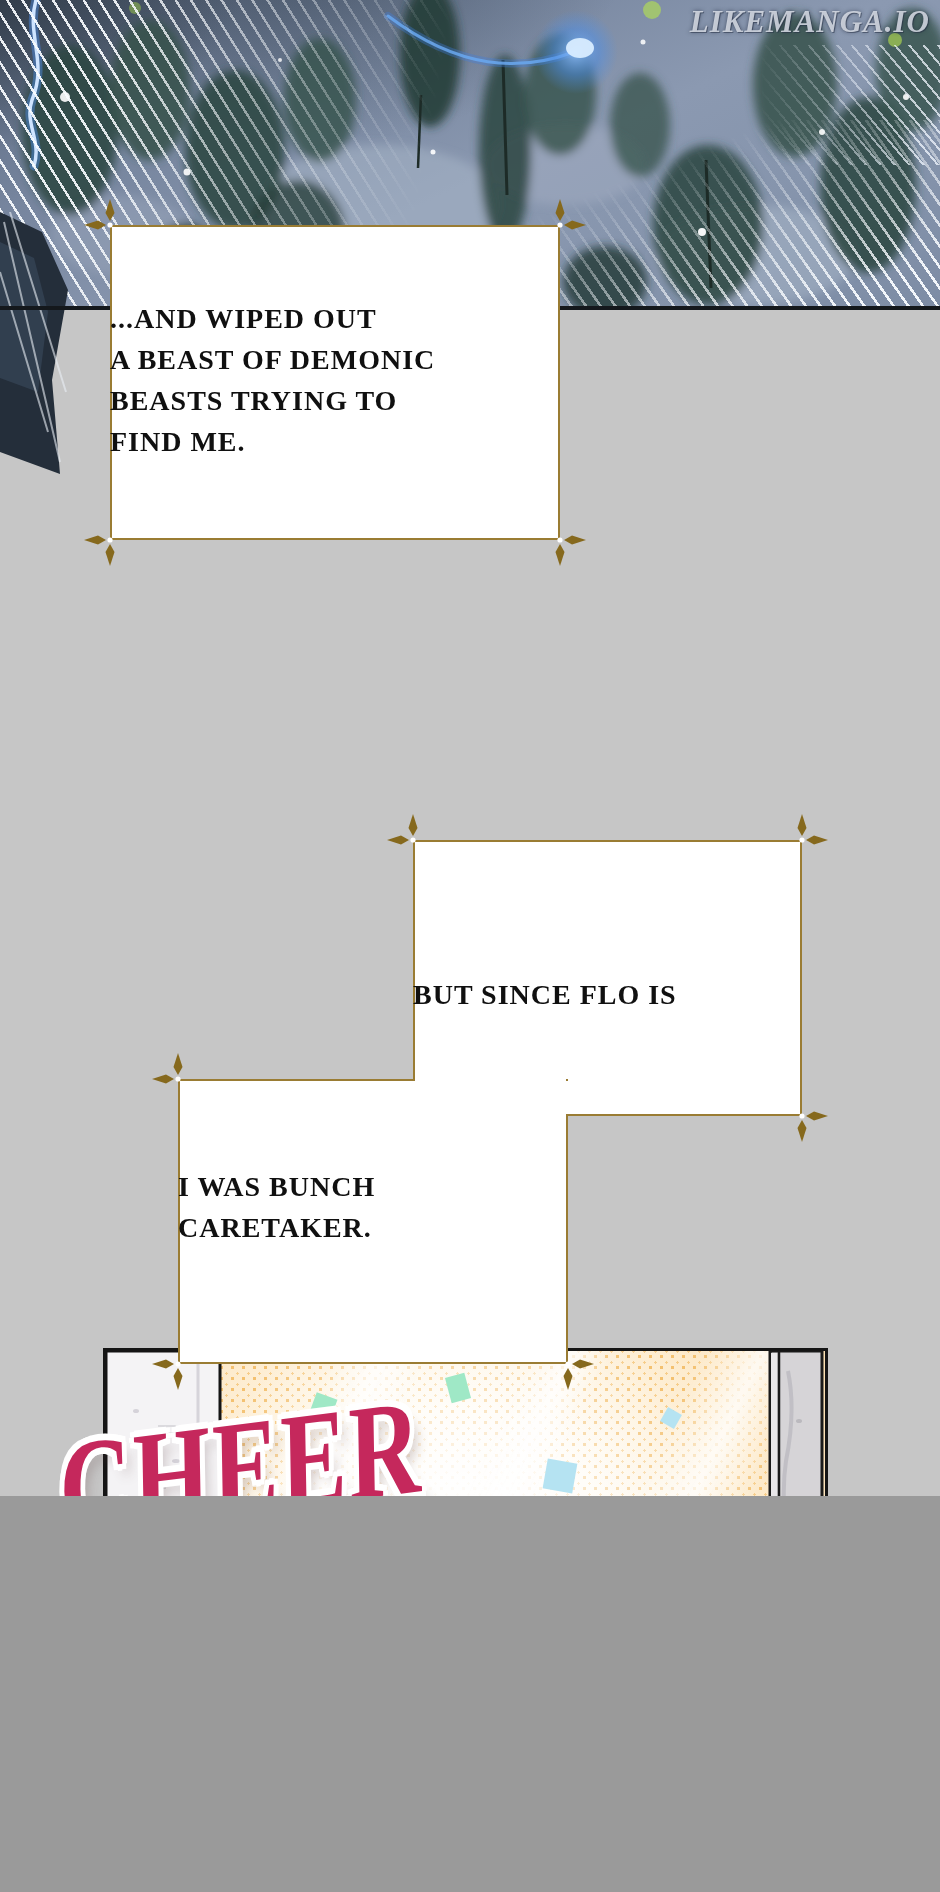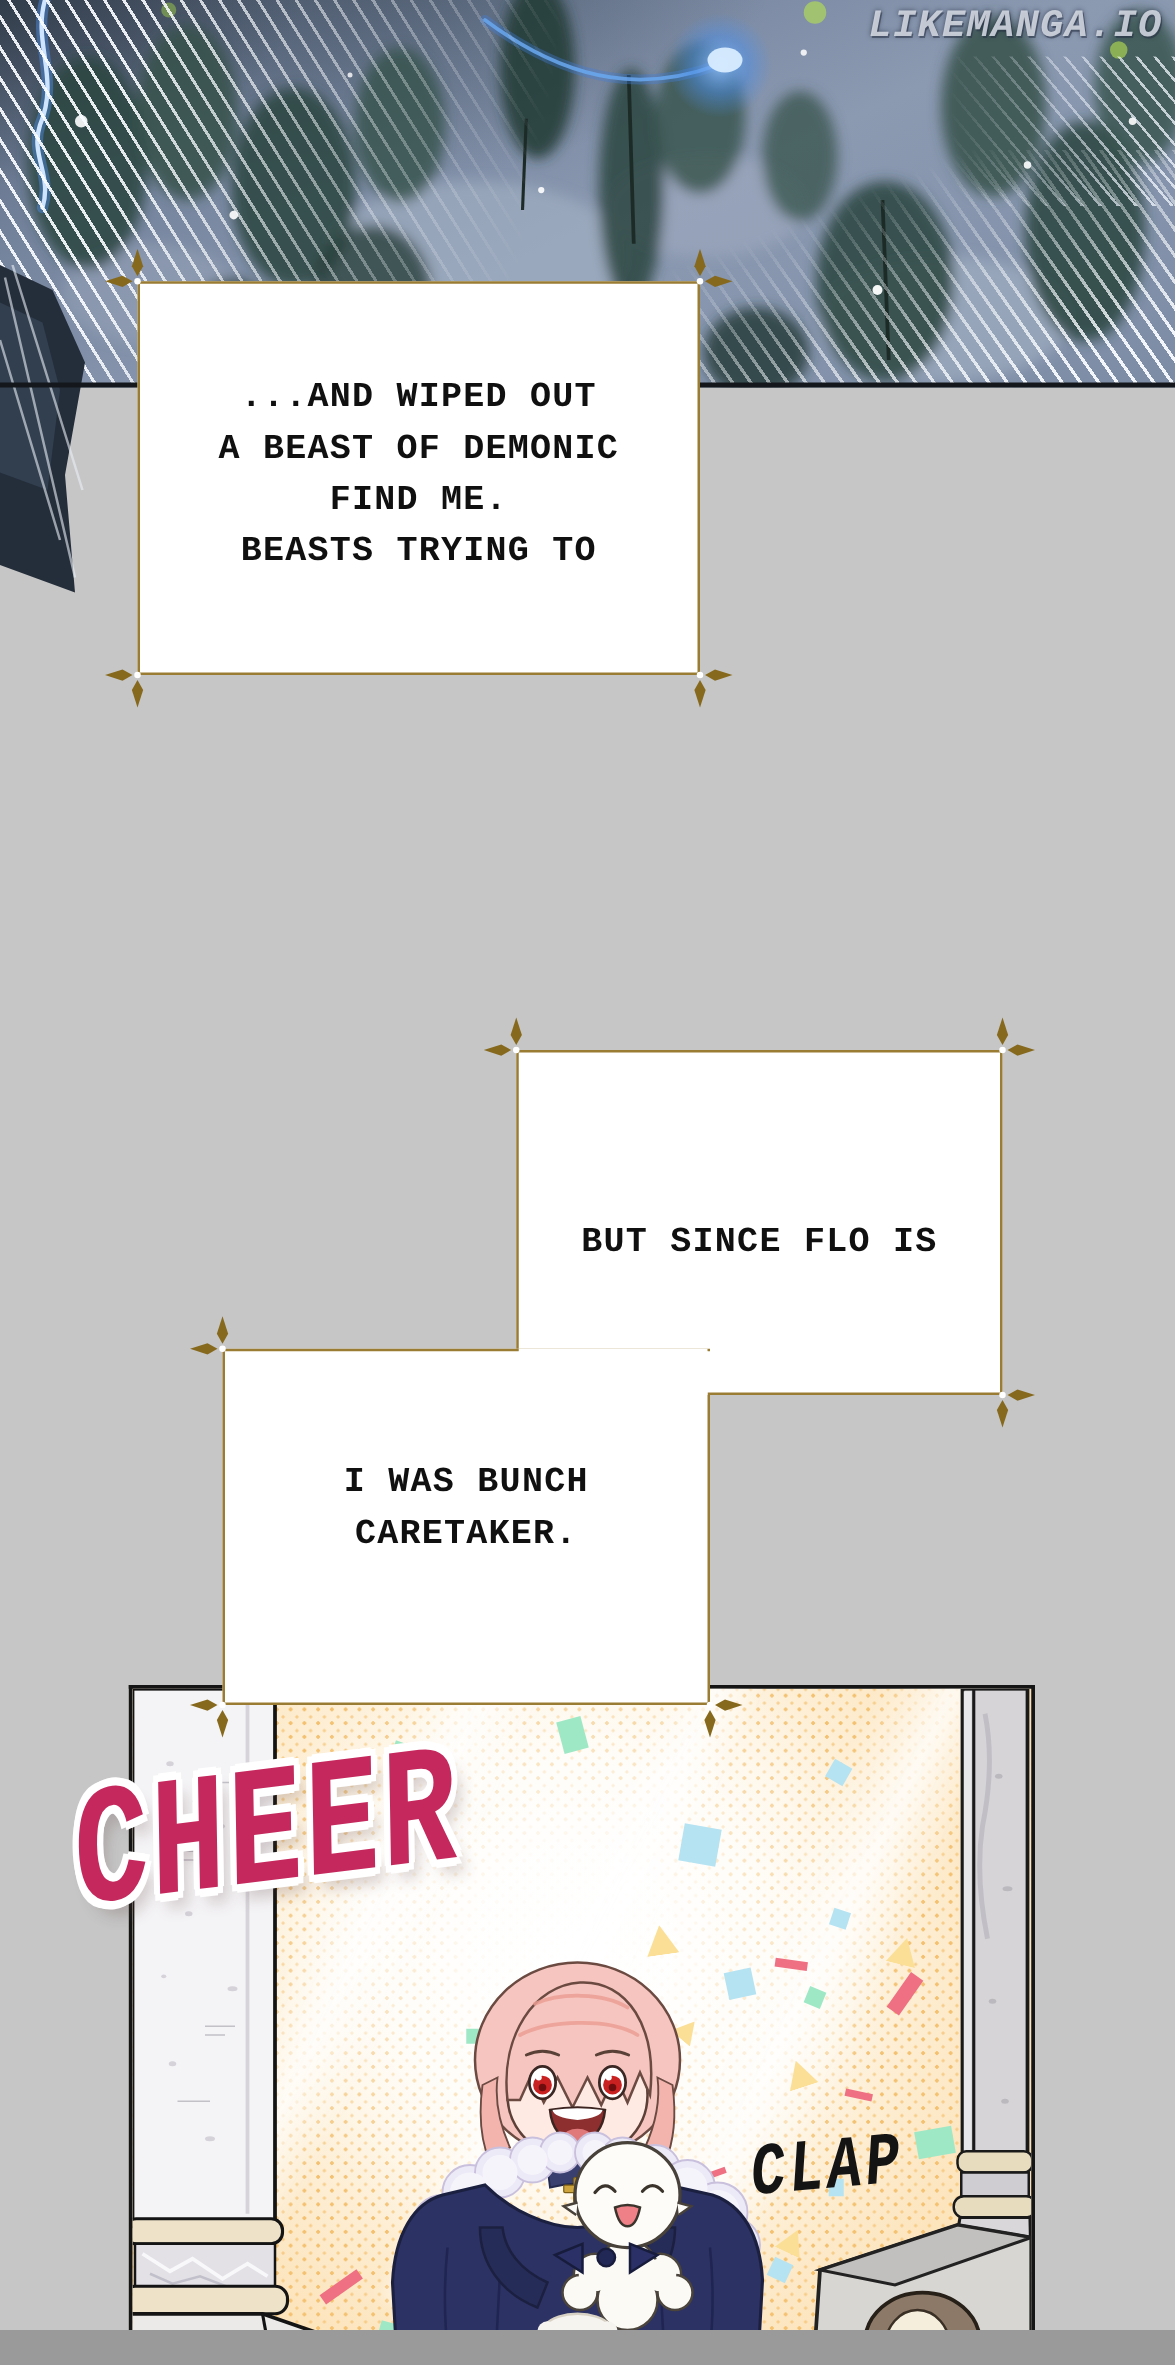--- a/index.html
+++ b/index.html
@@ -1,18 +1,18 @@
 <!DOCTYPE html>
 <html style="--background-gray: #c6c6c6; --box-border-gold: #9a7c33; --corner-marker-gold: #86691d; --cheer-pink: #c5285c; --panel-cream: #fffaf0; --halftone-orange: #f2bf6e; --cloak-navy: #2c3263; --hair-pink: #f6c5bf; --eye-red: #c92121; --forest-slate: #8493ab; --lightning-blue: #4d8fe8;"><head>
 <meta charset="utf-8">
 <style>
   html,body{margin:0;padding:0;background:#9a9a9a;}
-  .page{position:relative;width:940px;height:1864px;margin:0 auto;overflow:hidden;
+  .page{position:relative;width:940px;height:1496px;margin:0 auto;overflow:hidden;
         background:var(--background-gray,#c6c6c6);
-        font-family:Liberation Mono, monospace;}
+        font-family:Liberation Serif, serif;}
 
   
   .forest{position:absolute;left:0;top:0;width:940px;height:310px;z-index:0;overflow:hidden;
     background:
       radial-gradient(ellipse 420px 260px at -5% -10%, rgba(38,48,58,.95) 0%, rgba(38,48,58,0) 70%),
       radial-gradient(ellipse 500px 300px at 30% -20%, rgba(52,64,78,.6) 0%, rgba(52,64,78,0) 70%),
       linear-gradient(155deg,#55637a 0%,#76859e 28%,#8b99b1 55%,#8493ab 80%,#7d8ca5 100%);}
   .forest svg{position:absolute;left:0;top:0;display:block;}
   .sl{position:absolute;pointer-events:none;}
   .sl-left{left:0;top:0;width:560px;height:310px;
@@ -38,21 +38,21 @@
 
   
   .nbox{position:absolute;background:#fff;border:2px solid var(--box-border-gold,#9a7c33);box-sizing:border-box;z-index:3;}
   .nbox1{left:110px;top:225px;width:450px;height:315px;}
   .nbox2{left:413px;top:840px;width:389px;height:276px;}
   .nbox3{left:178px;top:1079px;width:390px;height:285px;}
   .patch{position:absolute;background:#fff;z-index:4;}
   .patchA{left:415px;top:1079px;width:151px;height:37px;}
   .patchB{left:415px;top:1081px;width:153px;height:33px;}
 
-  .ntext{position:absolute;z-index:5;text-align:center;color:#101010;
+  .ntext{position:absolute;z-index:5;color:#101010;
     font-weight:bold;font-size:28px;line-height:41px;letter-spacing:1px;}
   .ntext span{display:block;}
   .t1{left:110px;top:298px;width:450px;}
   .t2{left:413px;top:972px;width:389px;line-height:46px;}
   .t3{left:178px;top:1166px;width:390px;}
 
   
   .cross{position:absolute;width:58px;height:58px;z-index:6;pointer-events:none;}
   .cross svg{width:100%;height:100%;display:block;}
   .cross polygon{fill:var(--corner-marker-gold,#86691d);}
@@ -172,22 +172,22 @@
 
   <div class="nbox nbox1"></div>
   <div class="nbox nbox2"></div>
   <div class="nbox nbox3"></div>
   <div class="patch patchA"></div>
   <div class="patch patchB"></div>
 
   <div class="ntext t1">
     <span>...AND WIPED OUT</span>
     <span>A BEAST OF DEMONIC</span>
+    <span>BEASTS TRYING TO</span>
     <span>FIND ME.</span>
-    <span>BEASTS TRYING TO</span>
   </div>
   <div class="ntext t2">
     <span>BUT SINCE FLO IS</span>
   </div>
   <div class="ntext t3">
     <span>I WAS BUNCH</span>
     <span>CARETAKER.</span>
   </div>
 
   <div class="cross tl" style="left:81px;top:196px;">

